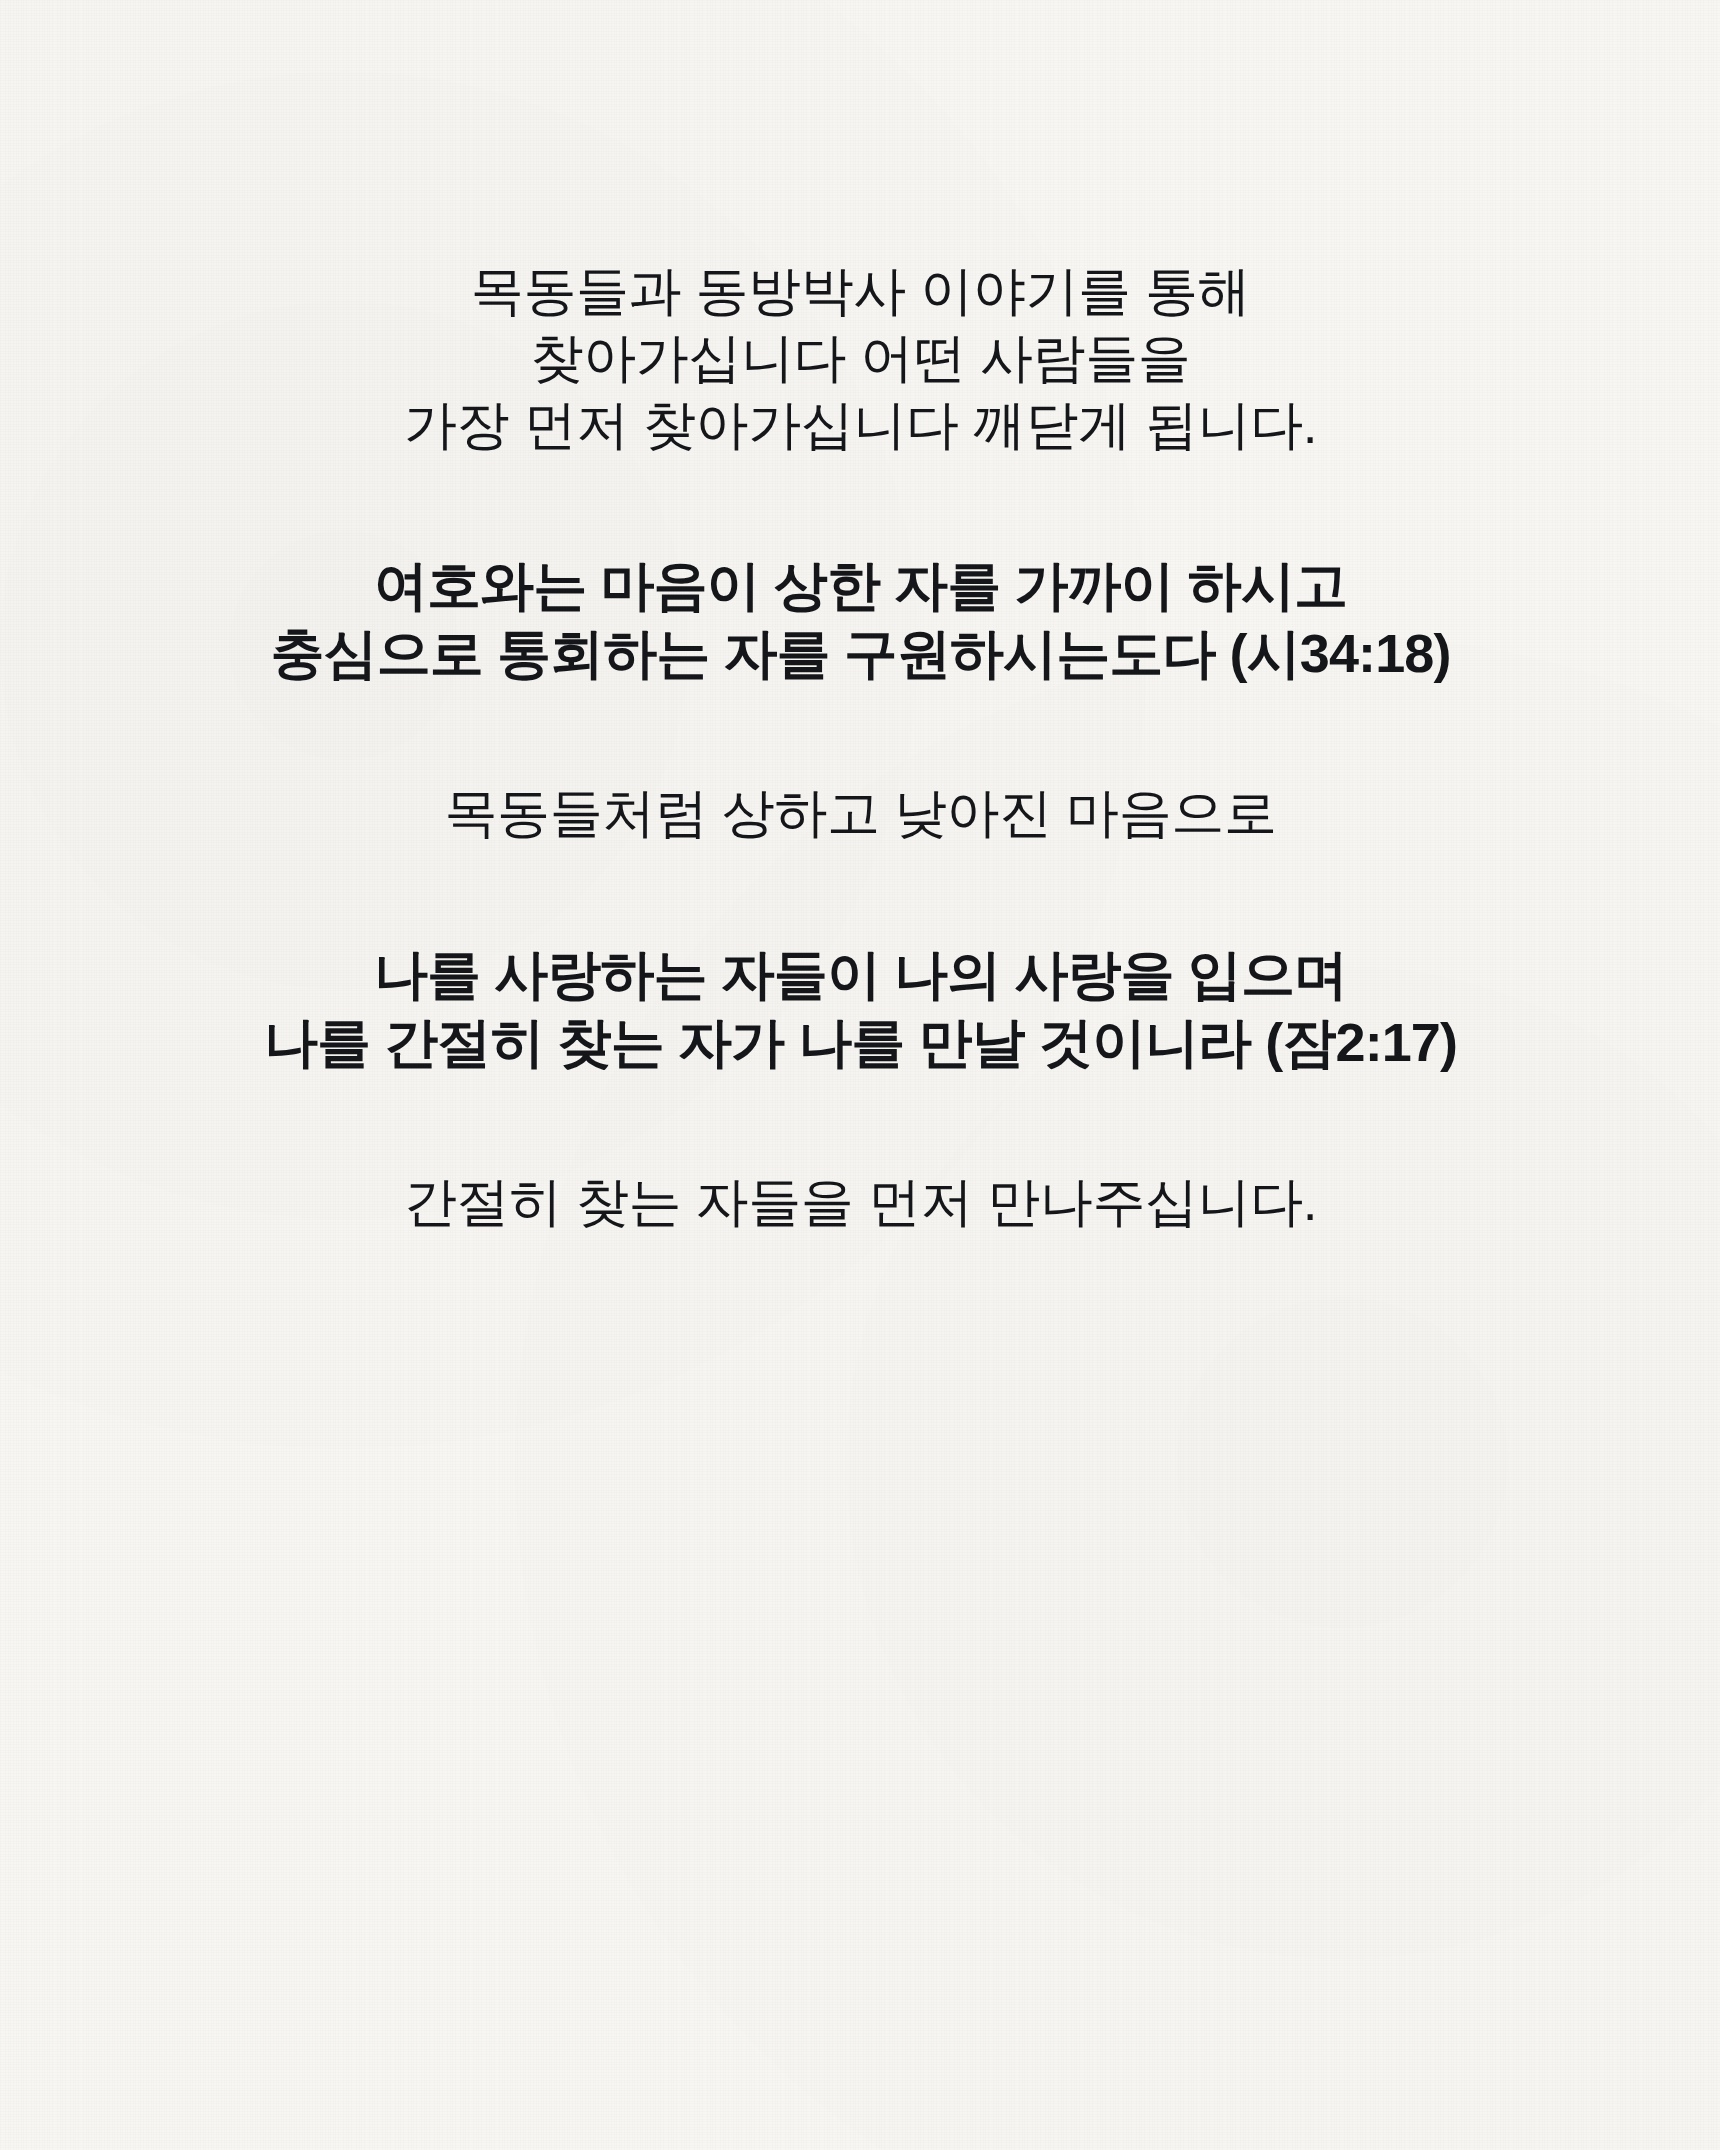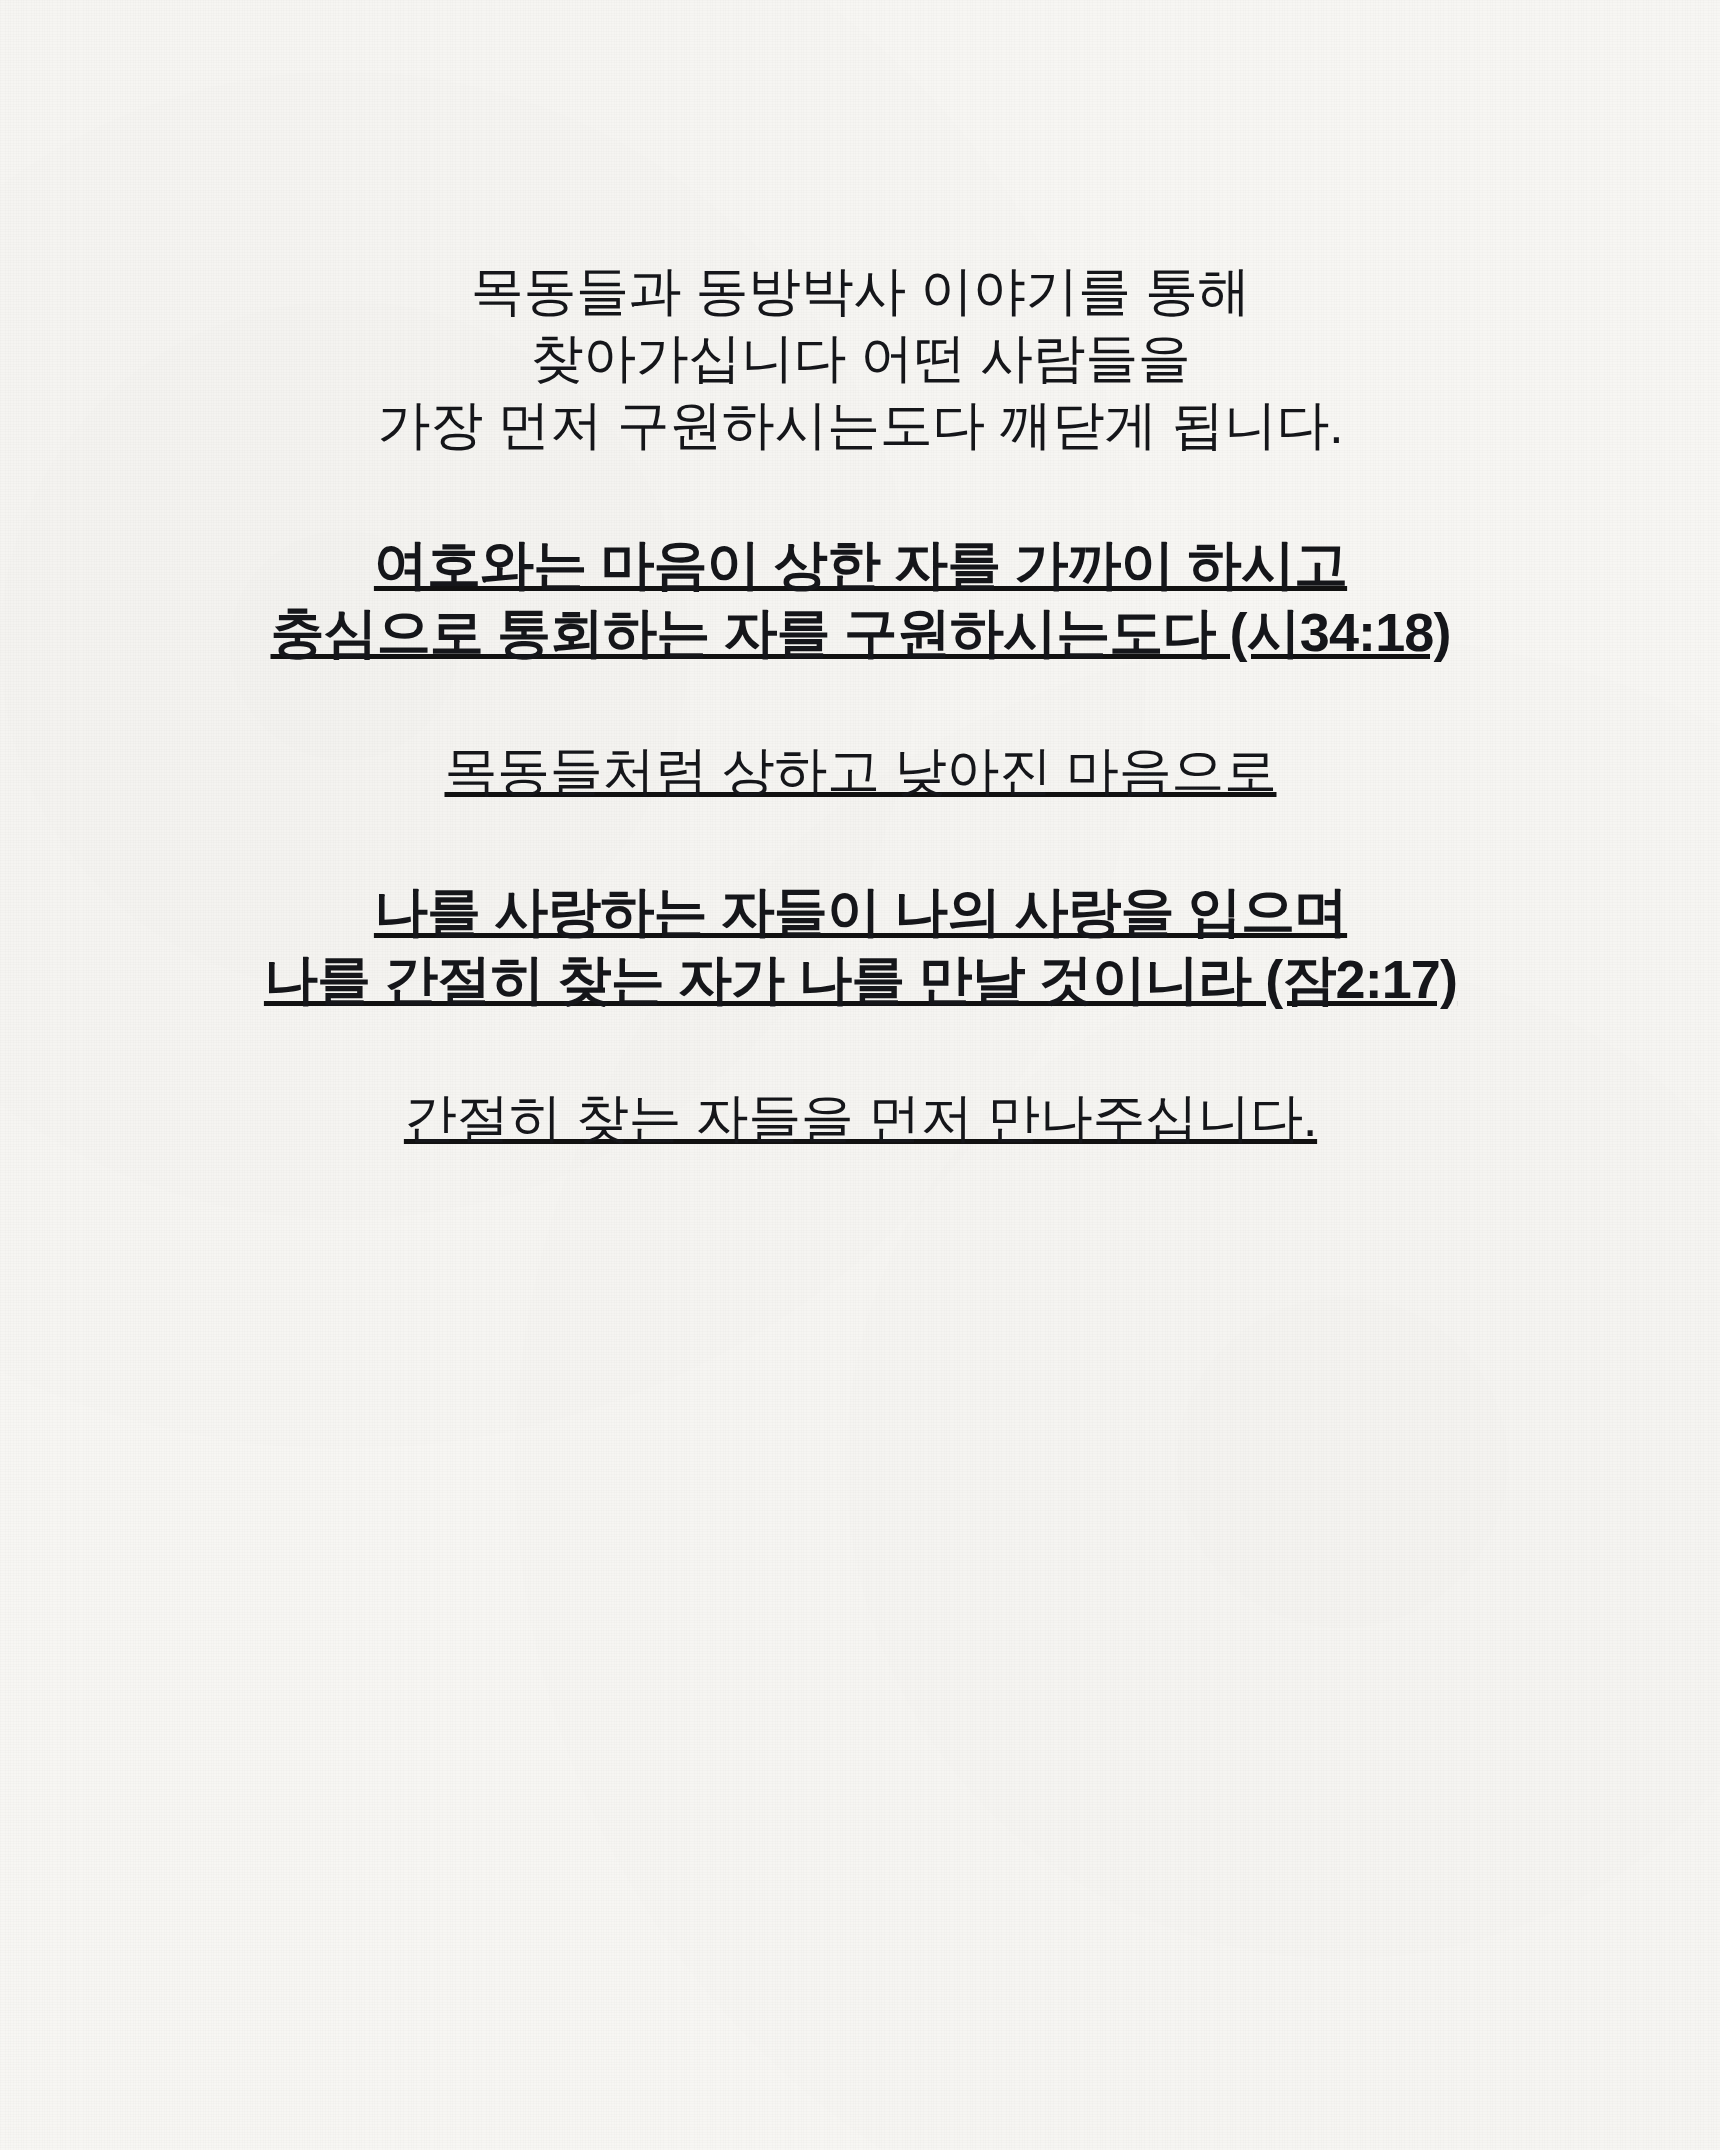--- a/index.html
+++ b/index.html
@@ -36,22 +36,21 @@
     padding: 258px 129px 0 129px;
     display: flex;
     flex-direction: column;
     align-items: center;
   }
   .block {
     width: 100%;
     text-align: center;
   }
   .block + .block {
-    margin-top: 72px;
-    text-decoration: underline;
+    margin-top: 93px;
   }
   .line {
     display: block;
     font-size: 53px;
     line-height: 1.26;
     letter-spacing: -0.4px;
     color: #15161a;
     white-space: nowrap;
   }
   .block.scripture .line {
@@ -66,21 +65,21 @@
 </head>
 <body>
 
 <div class="paper-texture"></div>
 
 <div class="card">
 
   <div class="block narration">
     <span class="line">목동들과 동방박사 이야기를 통해</span>
     <span class="line">찾아가십니다 어떤 사람들을</span>
-    <span class="line">가장 먼저 구원하시는도다 깨닫게 됩니다.</span>
+    <span class="line">가장 먼저 찾아가십니다 깨닫게 됩니다.</span>
   </div>
 
   <div class="block scripture">
     <span class="line">여호와는 마음이 상한 자를 가까이 하시고</span>
     <span class="line">충심으로 통회하는 자를 구원하시는도다 (시34:18)</span>
   </div>
 
   <div class="block narration">
     <span class="line">목동들처럼 상하고 낮아진 마음으로</span>
   </div>

